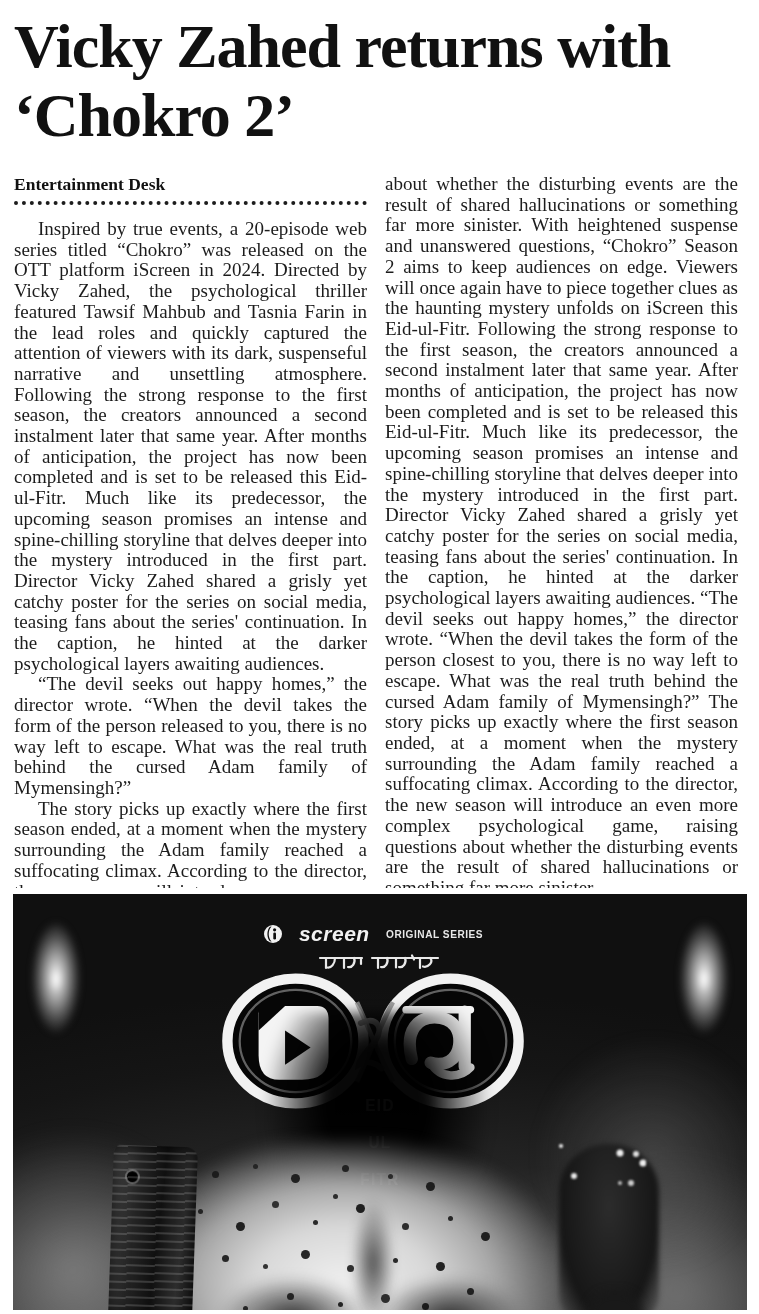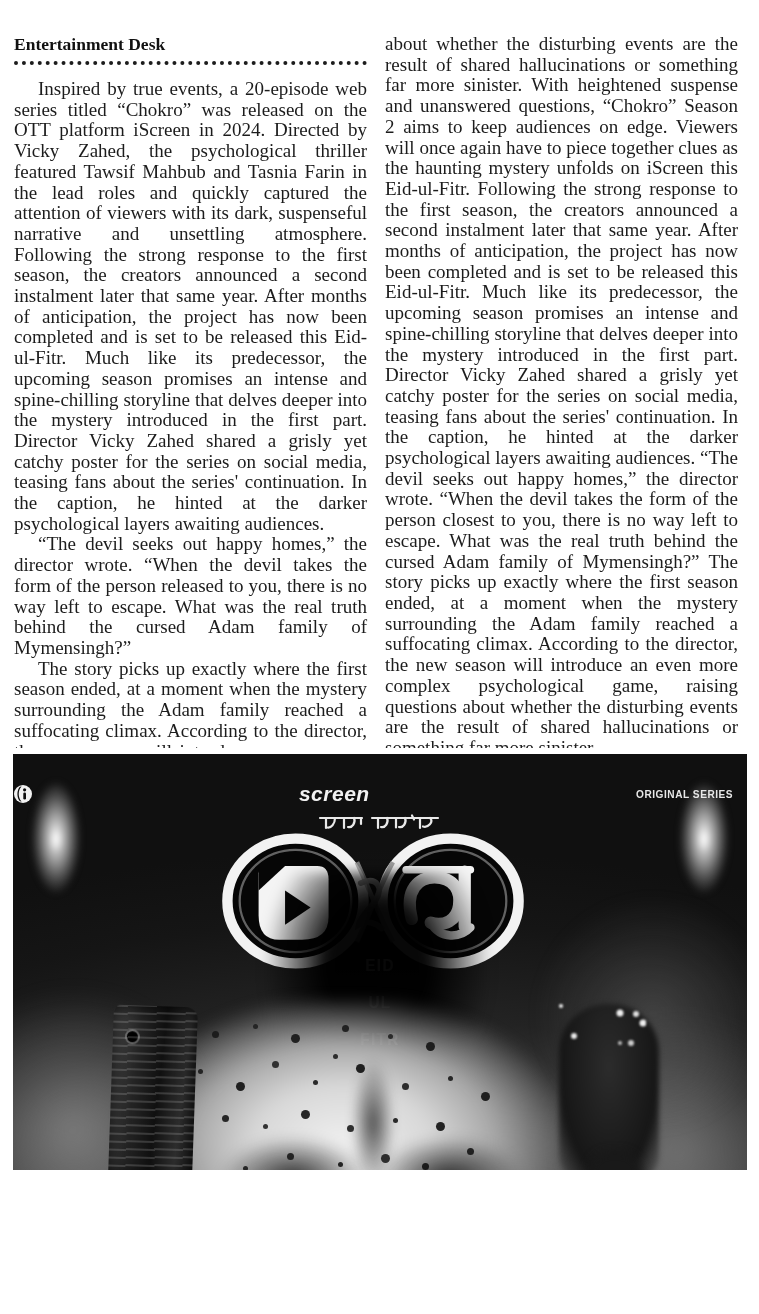--- a/index.html
+++ b/index.html
@@ -50,21 +50,21 @@
 
   .candle { position:absolute; width:50px; height:135px; top:27px; border-radius:50% / 46%;
     background:radial-gradient(50% 42% at 50% 42%, #ffffff 0%, #d9d9d9 16%, #9a9a9a 42%, #4e4e4e 72%, rgba(30,30,30,0) 100%);
     filter:blur(3px); }
   .candle.left  { left:18px; }
   .candle.right { left:666px; }
   .candle::after { content:""; position:absolute; left:19px; top:48px; width:12px; height:22px;
     border-radius:50%; background:radial-gradient(#ffffff 0%, rgba(255,255,255,0) 75%); }
 
   .brand-row { position:absolute; top:28px; left:0; width:100%; display:flex;
-    justify-content:space-between; align-items:center; gap:7px; }
+    justify-content:center; align-items:center; gap:16px; }
   .brand-word { font-family:"Liberation Sans", sans-serif; font-weight:700; font-style:italic;
     font-size:21px; color:#f2f2f2; letter-spacing:.5px; }
   .brand-tagline { font-family:"Liberation Sans", sans-serif; font-weight:700;
     font-size:11.5px; color:#e8e8e8; letter-spacing:.6px; transform:scaleX(.88); transform-origin:left; }
 
   .credit { position:absolute; top:60px; left:0; width:100%; text-align:center; }
 
   .chokro-logo { position:absolute; left:204px; top:76px; width:312px; height:142px; }
 
   .release-stack { position:absolute; left:0; top:204px; width:734px; text-align:center;
@@ -115,20 +115,21 @@
       75px 8px 0 1px rgba(245,245,245,.9), 82px 17px 0 1.5px rgba(250,250,250,.95),
       59px 37px 0 0 rgba(230,230,230,.8), 70px 37px 0 1px rgba(235,235,235,.85); }
   .wrist { position:absolute; left:574px; top:398px; width:56px; height:70px;
     background:#191919; border-radius:40%; filter:blur(5px); }
 </style>
 </head>
 <body>
 
 <div class="page">
 
+  <h1 class="headline">Vicky Zahed returns with ‘Chokro 2’</h1>
 
   <div class="columns">
 
     <div class="col col-left">
       <div class="byline">Entertainment Desk</div>
       <div class="dotted-rule"></div>
       <div class="body-text">
         <p>Inspired by true events, a 20-episode web series titled “Chokro” was released on the OTT platform iScreen in 2024. Directed by Vicky Zahed, the psychological thriller featured Tawsif Mahbub and Tasnia Farin in the lead roles and quickly captured the attention of viewers with its dark, suspenseful narrative and unsettling atmosphere. Following the strong response to the first season, the creators announced a second instalment later that same year. After months of anticipation, the project has now been completed and is set to be released this Eid-ul-Fitr. Much like its predecessor, the upcoming season promises an intense and spine-chilling storyline that delves deeper into the mystery introduced in the first part. Director Vicky Zahed shared a grisly yet catchy poster for the series on social media, teasing fans about the series' continuation. In the caption, he hinted at the darker psychological layers awaiting audiences.</p>
         <p>“The devil seeks out happy homes,” the director wrote. “When the devil takes the form of the person released to you, there is no way left to escape. What was the real truth behind the cursed Adam family of Mymensingh?”</p>
         <p>The story picks up exactly where the first season ended, at a moment when the mystery surrounding the Adam family reached a suffocating climax. According to the director, the new season will introduce an even more thriller psychological game, raising questions</p>

